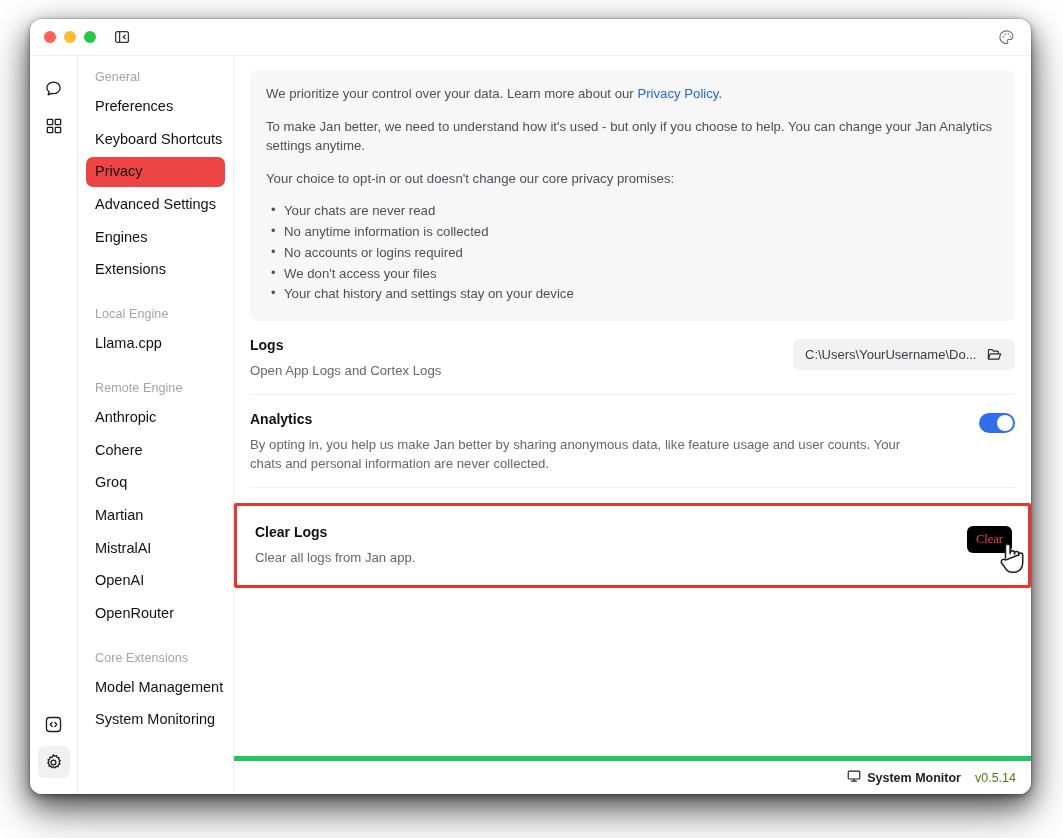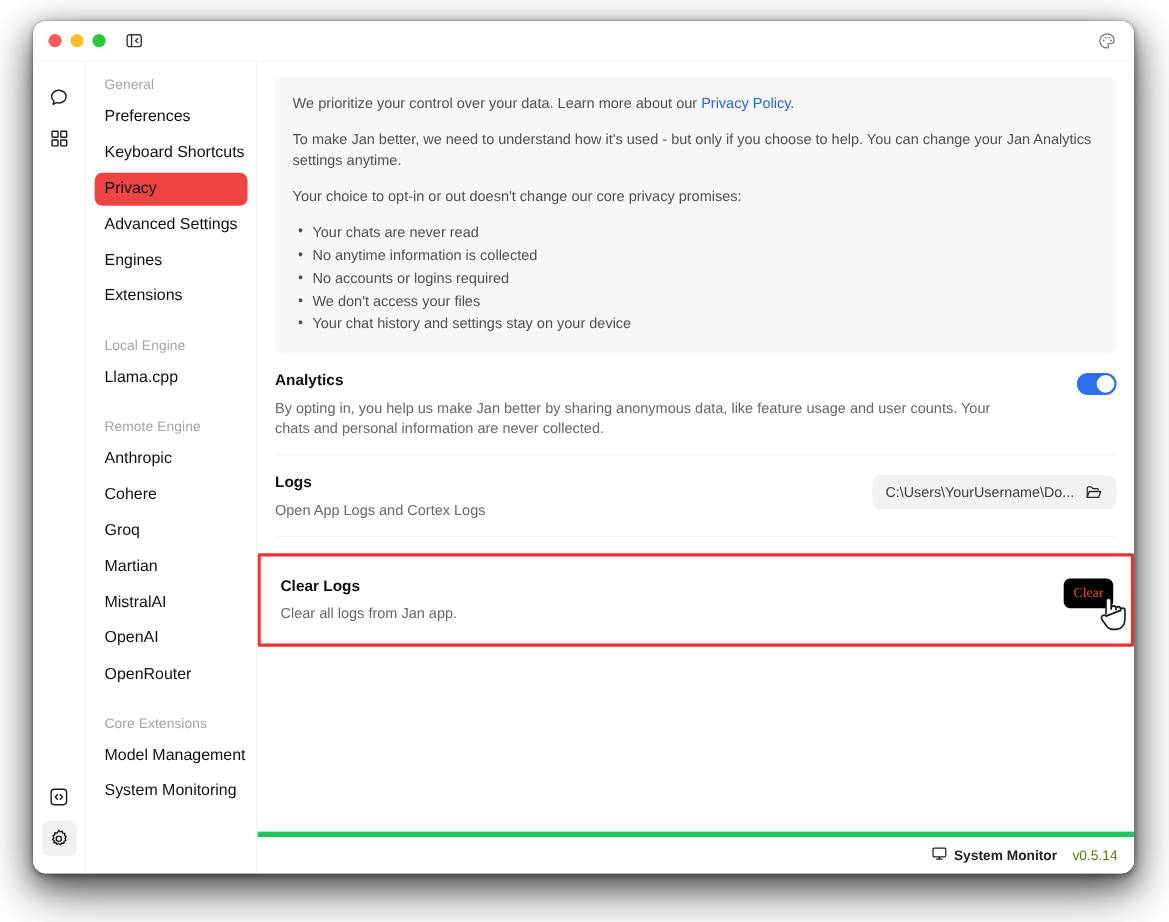--- a/index.html
+++ b/index.html
@@ -398,48 +398,48 @@
             <li>Your chats are never read</li>
             <li>No anytime information is collected</li>
             <li>No accounts or logins required</li>
             <li>We don't access your files</li>
             <li>Your chat history and settings stay on your device</li>
           </ul>
         </div>
 
         <div class="section">
           <div class="section-text">
-            <div class="section-title">Analytics</div>
-            <p class="section-desc">By opting in, you help us make Jan better by sharing anonymous data, like feature usage and user counts. Your chats and personal information are never collected.</p>
-          </div>
-          <div class="section-control">
-            <div class="toggle">
-              <div class="knob"></div>
-            </div>
-          </div>
-        </div>
-
-        <div class="section">
-          <div class="section-text">
             <div class="section-title">Logs</div>
             <p class="section-desc">Open App Logs and Cortex Logs</p>
           </div>
           <div class="section-control">
             <div class="path-field">
               <span class="path-text">C:\Users\YourUsername\Do...</span>
               <span class="folder-icon">
                 <svg width="17" height="17" viewBox="0 0 20 20" fill="none" stroke="currentColor" stroke-width="1.35">
                   <path d="M2.8 15.4V5.3c0-.6.5-1.1 1.1-1.1h3.3l1.6 1.8h4.7c.6 0 1.1.5 1.1 1.1v1.1" stroke-linejoin="round"></path>
                   <path d="M2.8 15.4l2.1-6.2h12.3l-2.1 6.2z" stroke-linejoin="round"></path>
                 </svg>
               </span>
             </div>
           </div>
         </div>
 
+        <div class="section">
+          <div class="section-text">
+            <div class="section-title">Analytics</div>
+            <p class="section-desc">By opting in, you help us make Jan better by sharing anonymous data, like feature usage and user counts. Your chats and personal information are never collected.</p>
+          </div>
+          <div class="section-control">
+            <div class="toggle">
+              <div class="knob"></div>
+            </div>
+          </div>
+        </div>
+
         <div class="section-clear">
           <div class="section-text">
             <div class="section-title">Clear Logs</div>
             <p class="section-desc">Clear all logs from Jan app.</p>
           </div>
           <div class="section-control clear-wrap">
             <button class="clear-btn">Clear</button>
             <span class="cursor-hand">
               <svg width="30" height="36" viewBox="0 0 30 36" fill="none">
                 <path d="M9.5 18.5V6.4c0-1.4 1-2.5 2.3-2.5s2.3 1.1 2.3 2.5v7.9m0-1.2c0-1.3 1-2.3 2.2-2.3s2.2 1 2.2 2.3v1.7m0-1.1c0-1.2 1-2.2 2.1-2.2s2.1 1 2.1 2.2v2.2m0-1c0-1.1.9-2 2-2s2 .9 2 2v8.3c0 5-3.6 9-8.2 9h-2.3c-3.1 0-5.4-1.4-6.9-4.1L5.6 23c-.7-1.2-.3-2.7.9-3.4 1-.6 2.3-.4 3 .5z" fill="#ffffff" stroke="#1b1c1e" stroke-width="1.5" stroke-linejoin="round"></path>

